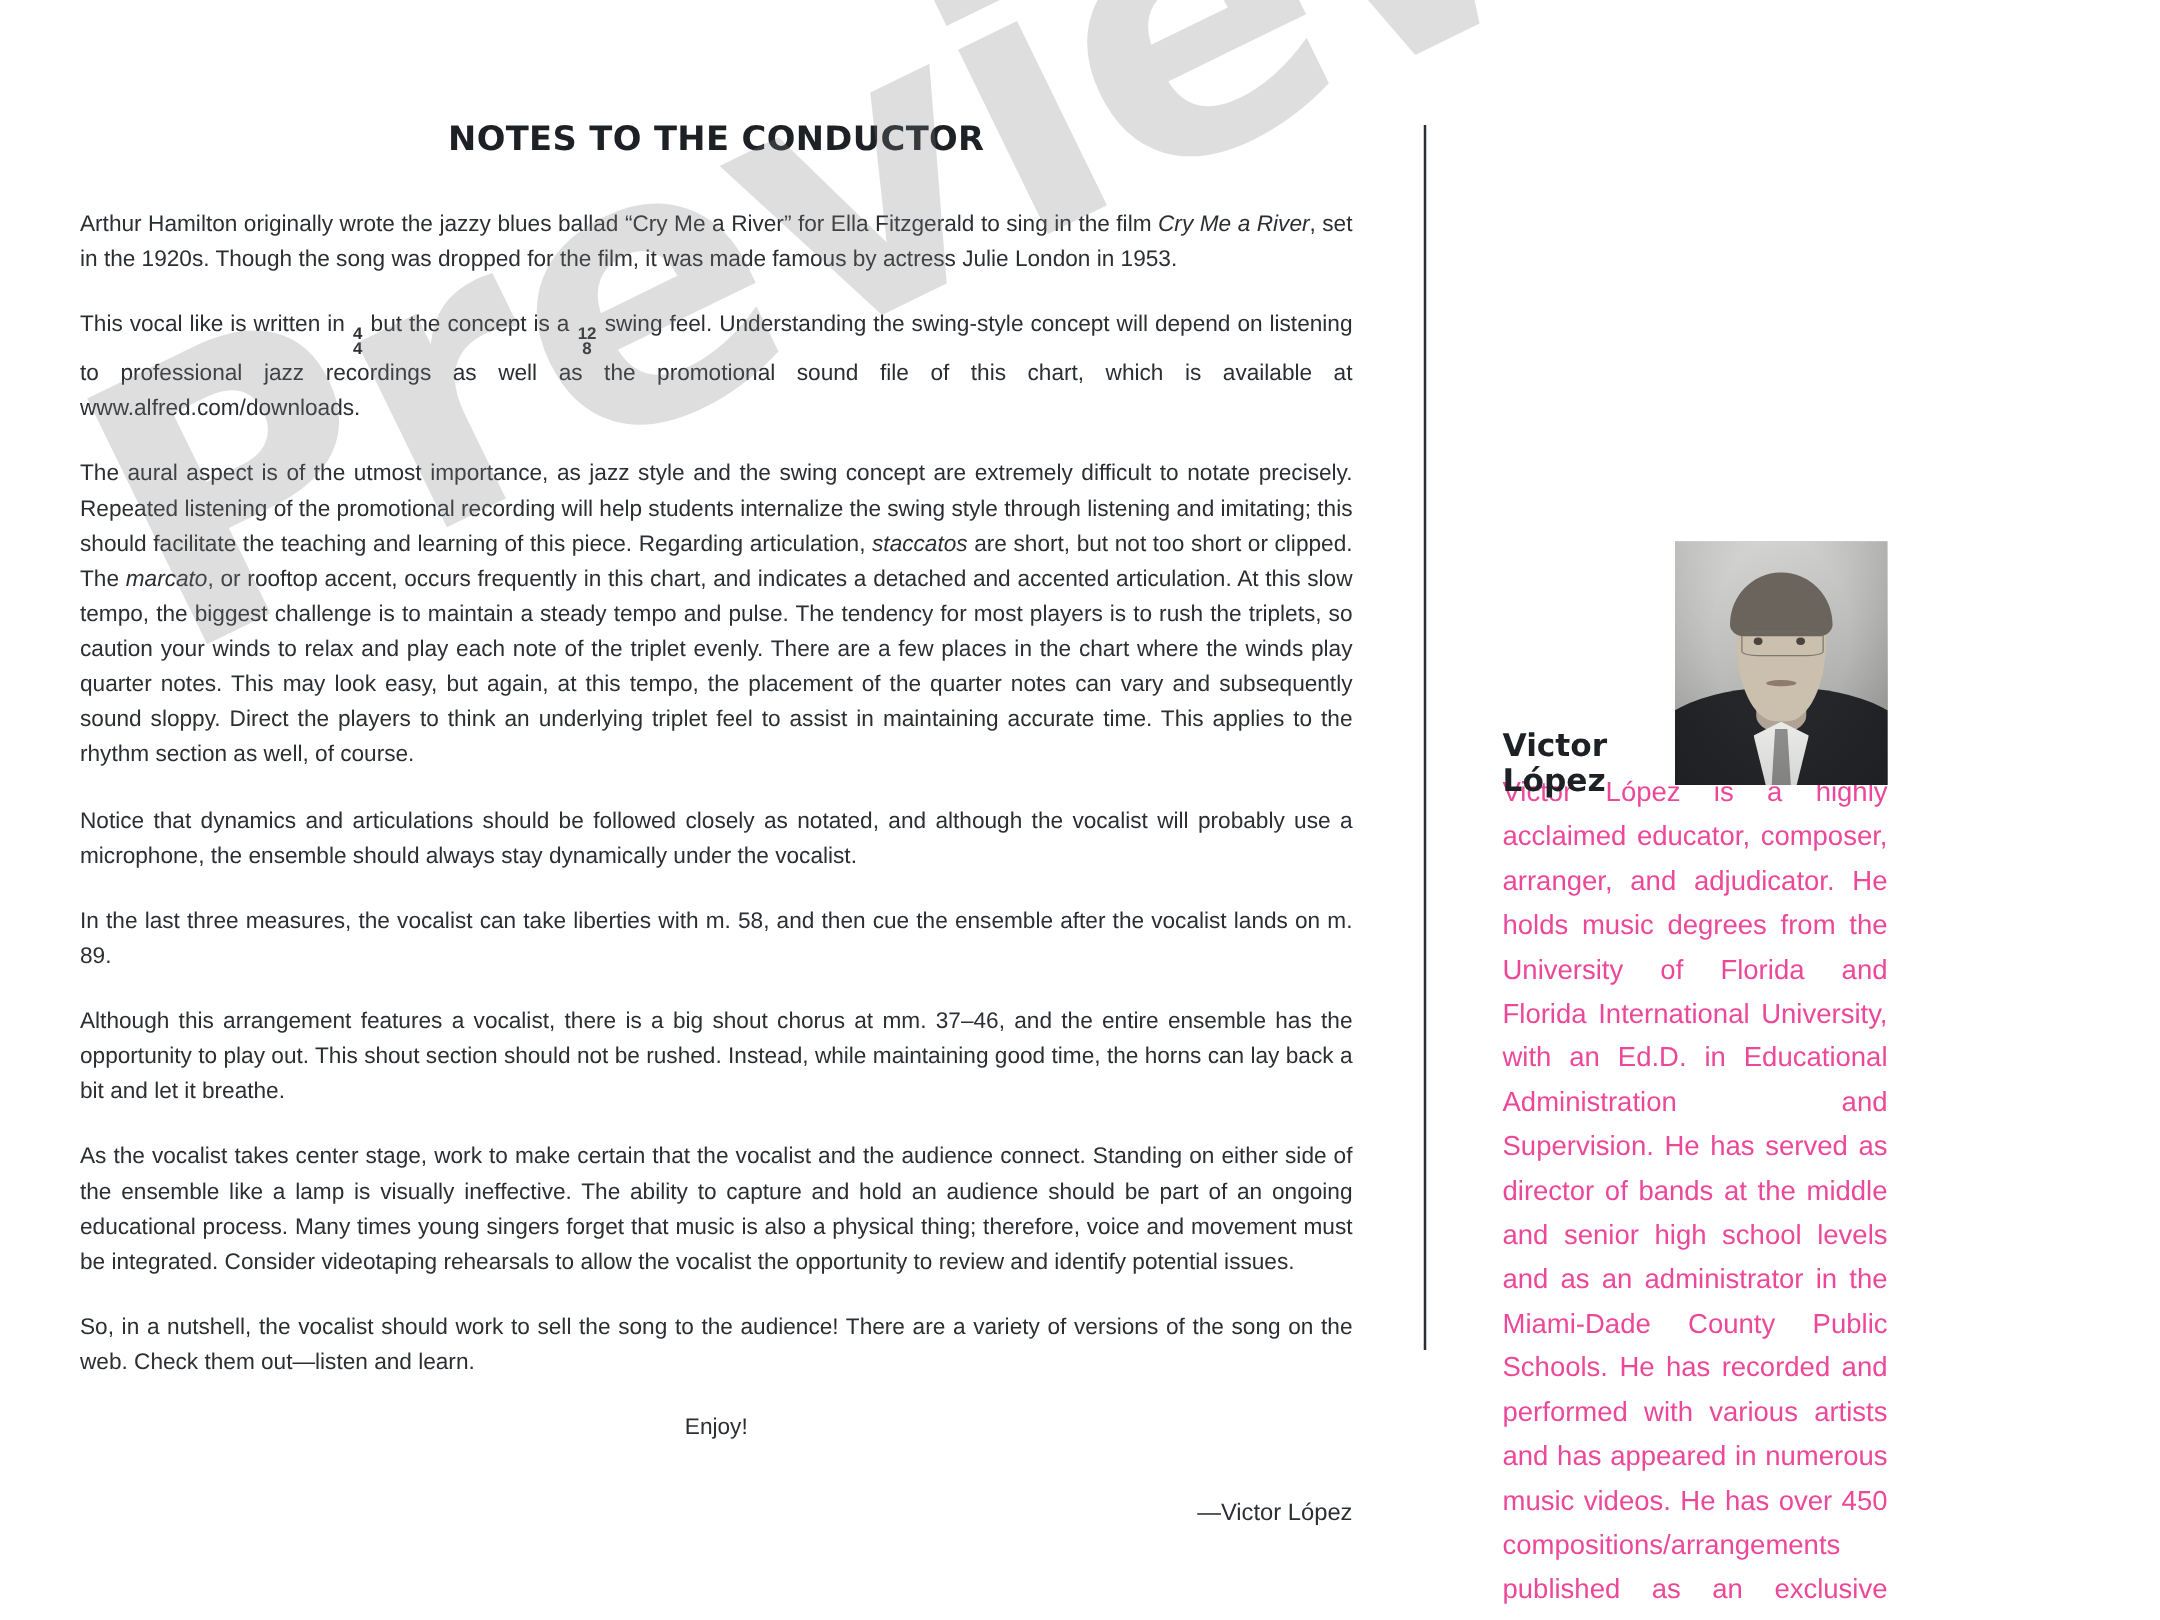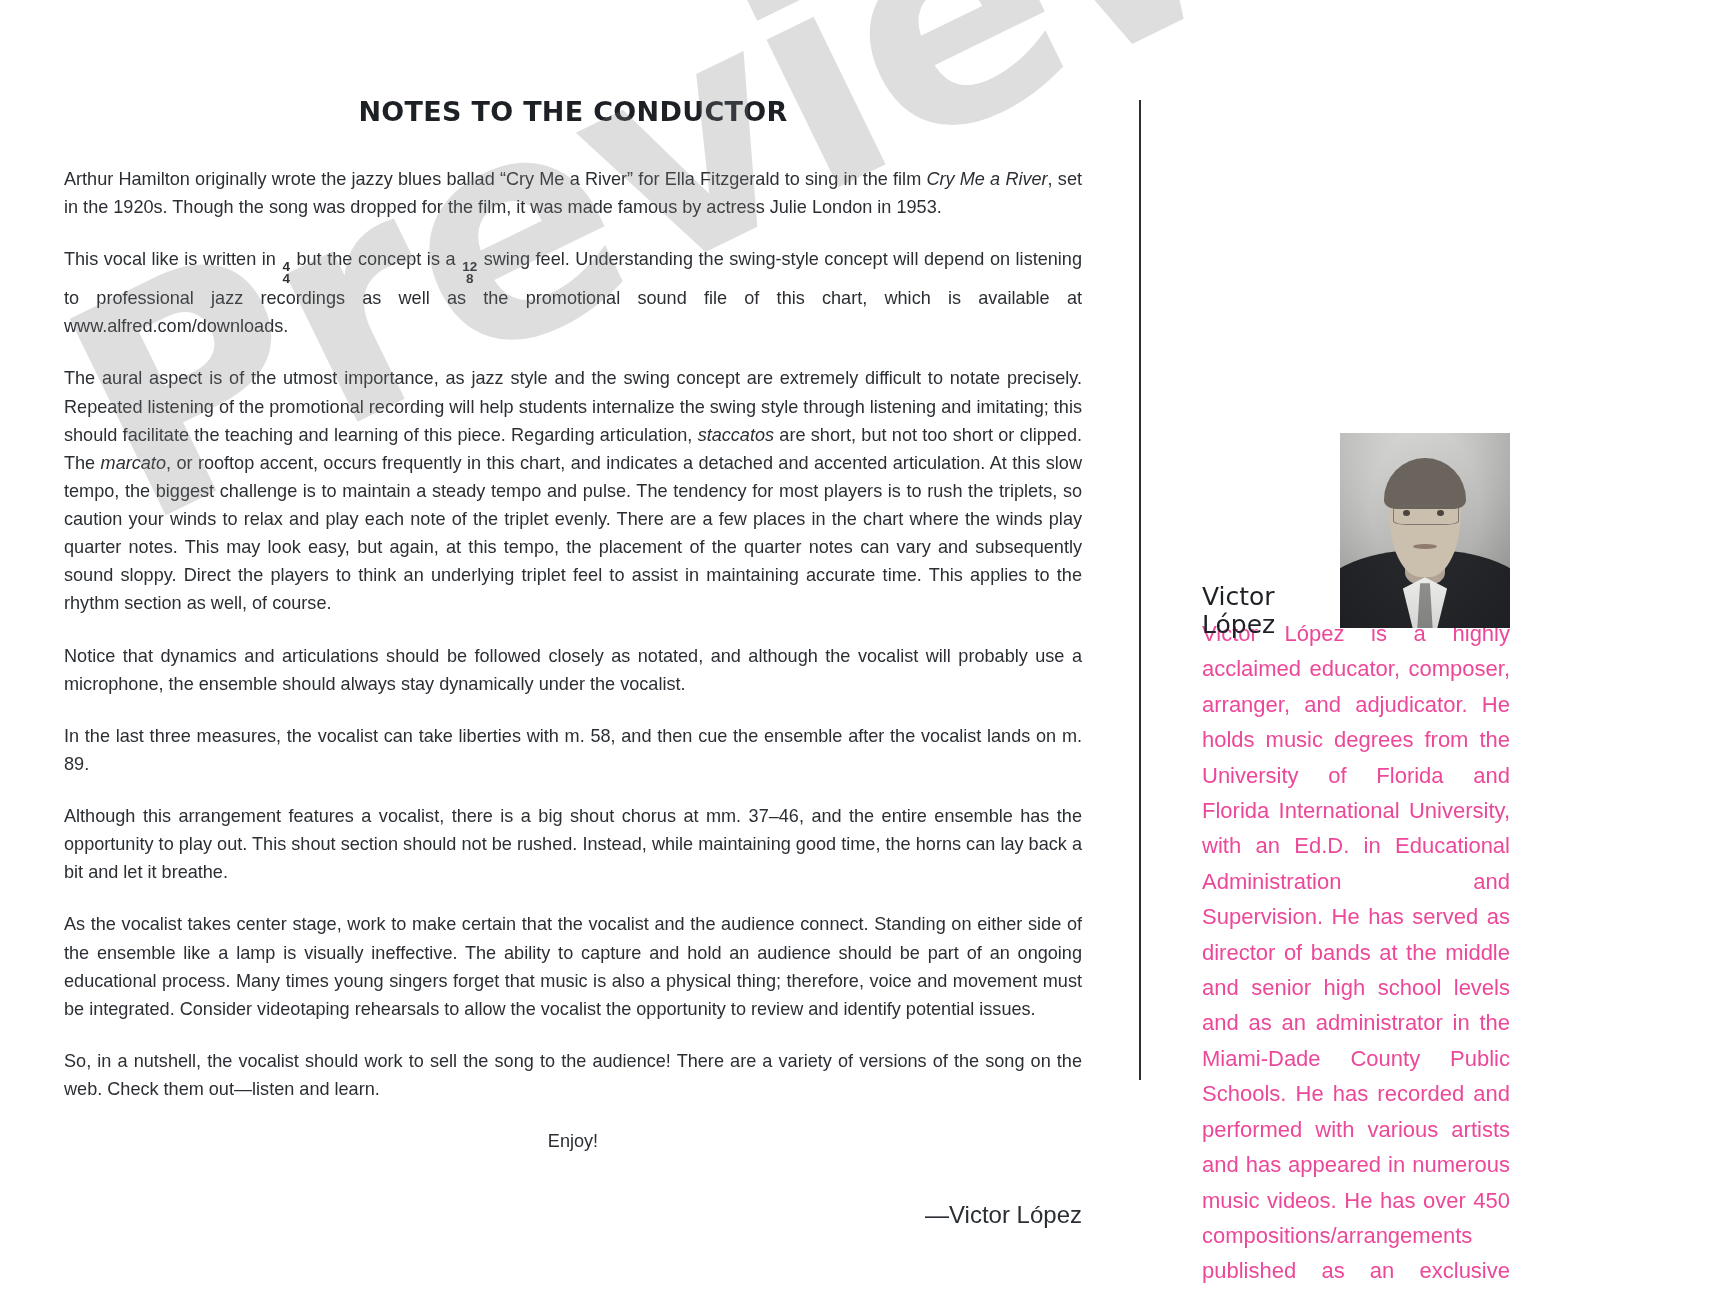--- a/index.html
+++ b/index.html
@@ -80,21 +80,21 @@
     vertical-align: -0.42em;
     line-height: 0.86;
     font-weight: 700;
     font-size: 13.5px;
     margin: 0 1px;
   }
   .timesig span { display: block; }
 
   .signature {
     text-align: right;
-    font-size: 24px;
+    font-size: 19px;
     line-height: 1.5;
     margin: 42px 0 0 0;
     color: #2b2f33;
   }
 
   
   .divider {
     position: absolute;
     left: 1139px;
     top: 100px;
@@ -216,21 +216,21 @@
   .p-vign {
     position: absolute; inset: 0;
     background: radial-gradient(ellipse at 50% 38%, rgba(0,0,0,0) 45%, rgba(0,0,0,0.18) 100%);
   }
 
   .bio-name {
     position: absolute;
     left: 0;
     top: 487px;
     font-family: "DejaVu Sans", sans-serif;
-    font-weight: 400;
+    font-weight: 700;
     font-size: 25px;
     line-height: 1.12;
     color: #1d2126;
     z-index: 3;
   }
   .bio-name span { display: block; }
 
   .bio-body {
     margin-top: 0;
     font-size: 22px;

